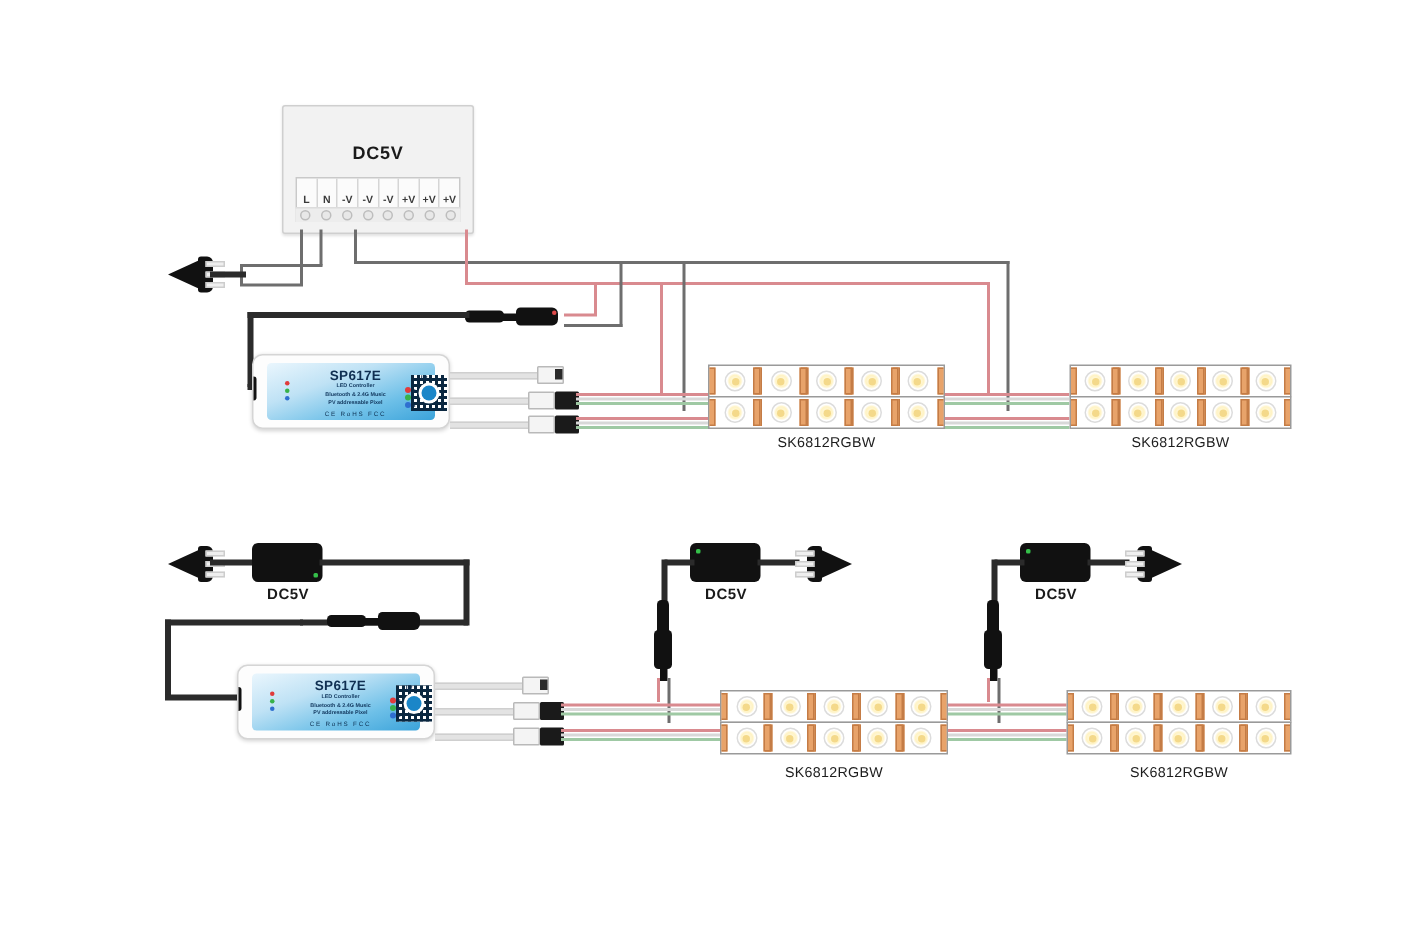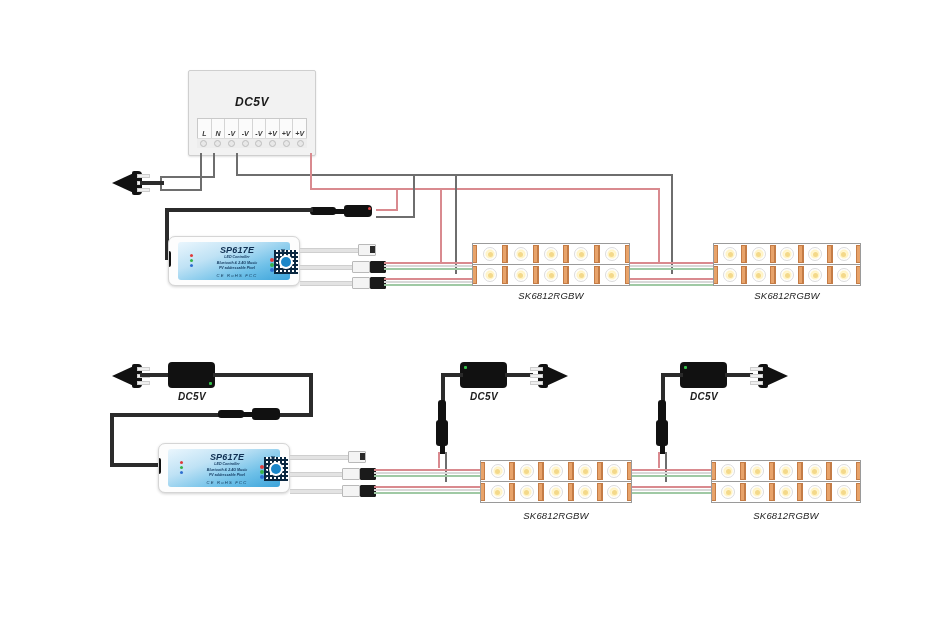--- a/index.html
+++ b/index.html
@@ -1,18 +1,18 @@
 <!DOCTYPE html>
 <html><head>
 <meta charset="utf-8">
 <style>
   html,body{margin:0;padding:0;background:#fff;}
   body{width:941px;height:621px;overflow:hidden;
        font-family:"Liberation Sans","DejaVu Sans",sans-serif;}
-  #stage{position:relative;width:941px;height:497px;background:#ffffff;font-style:italic;}
+  #stage{position:relative;width:941px;height:497px;background:#ffffff;}
 
   
   .w{position:absolute;background:#555;}
   .wh{height:2px;}
   .wv{width:2px;}
   .w-black{background:#2b2b2b;}
   .w-gray{background:#6e6e6e;}
   .w-red{background:#d98a8f;}
   .w-green{background:#9fc9a4;}
   .w-white{background:#d8d8d8;}

